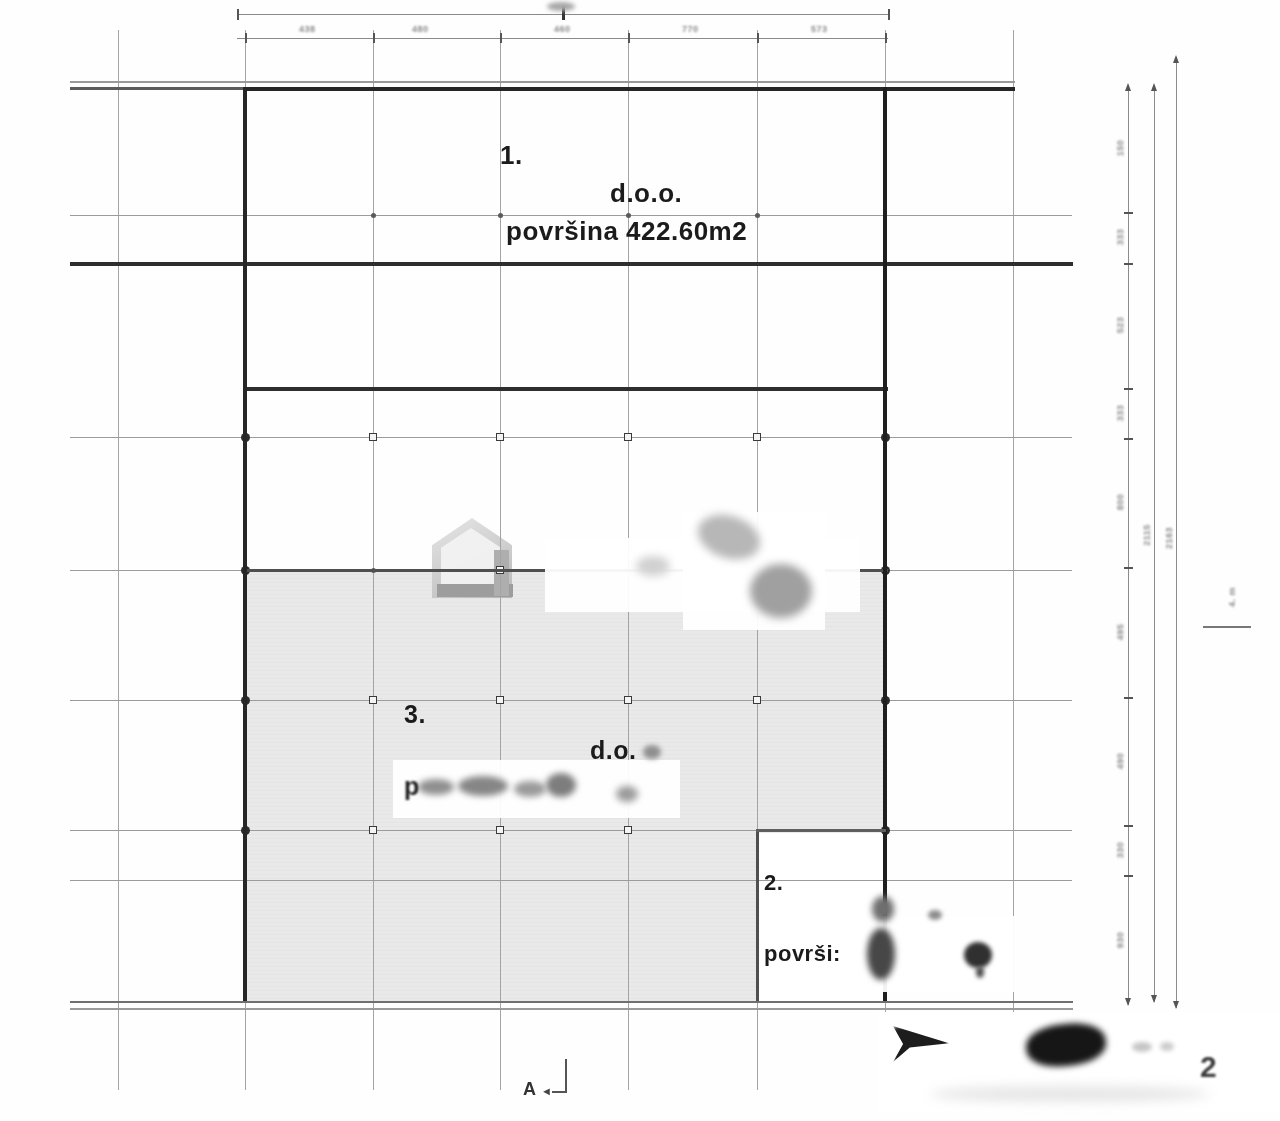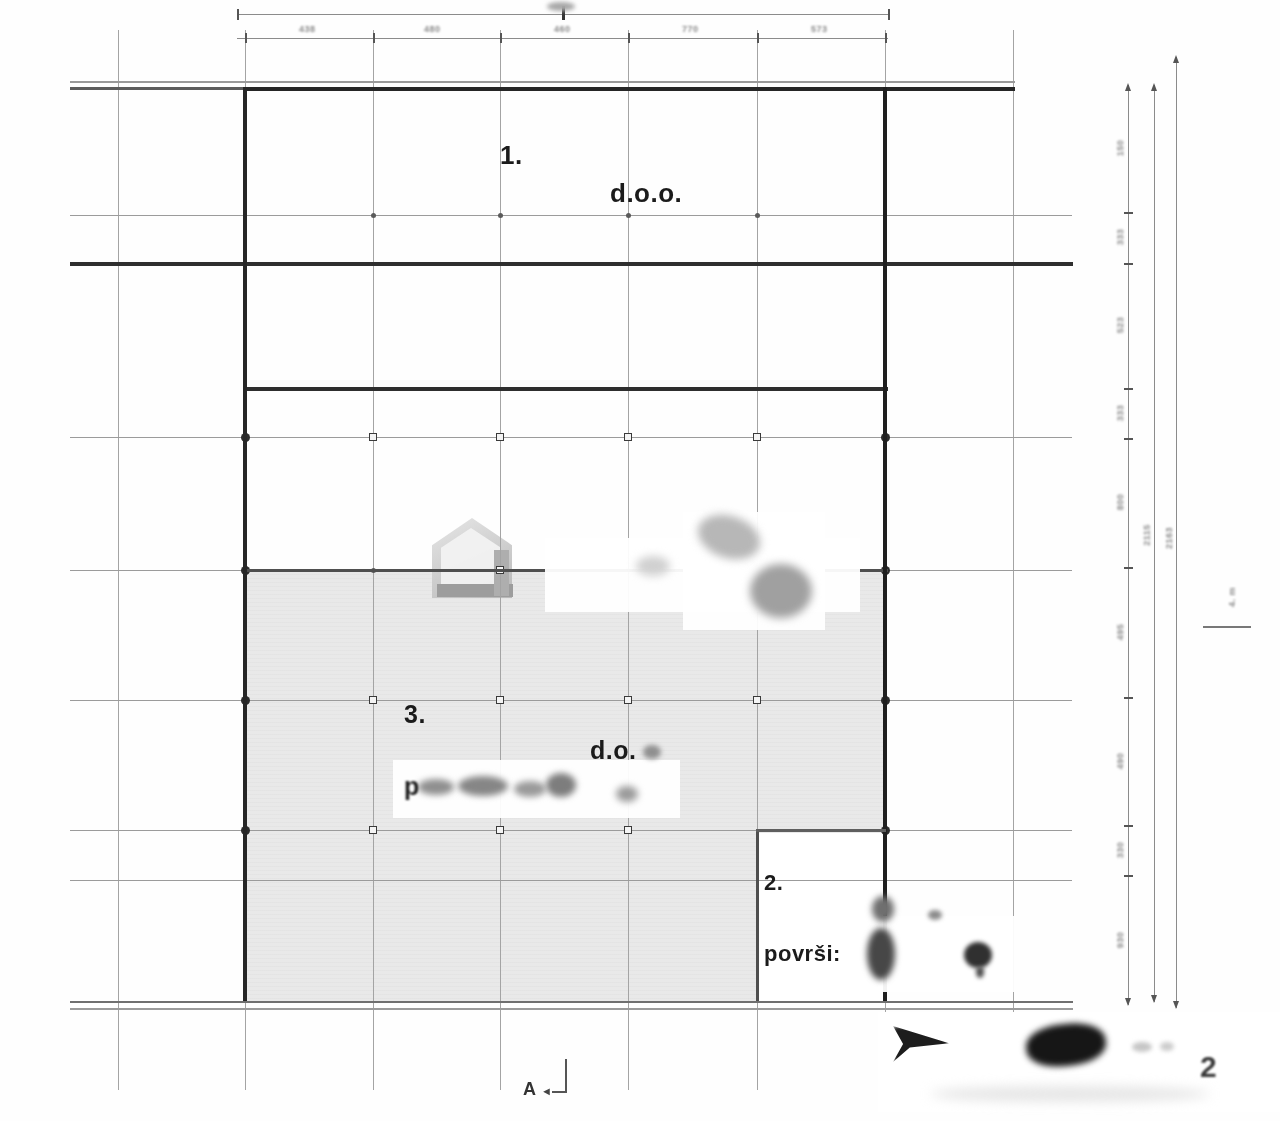--- a/index.html
+++ b/index.html
@@ -98,21 +98,21 @@
       <div class="tick" style="left: 237px; top: 9px; width: 1.5px; height: 11px;"></div>
       <div class="tick" style="left: 888px; top: 9px; width: 1.5px; height: 11px;"></div>
       <div class="tick" style="left: 562px; top: 6px; width: 2.5px; height: 14px; background: rgb(51, 51, 51);"></div>
       <div class="tick" style="left: 245px; top: 33px; width: 1.5px; height: 10px;"></div>
       <div class="tick" style="left: 373px; top: 33px; width: 1.5px; height: 10px;"></div>
       <div class="tick" style="left: 500px; top: 33px; width: 1.5px; height: 10px;"></div>
       <div class="tick" style="left: 628px; top: 33px; width: 1.5px; height: 10px;"></div>
       <div class="tick" style="left: 757px; top: 33px; width: 1.5px; height: 10px;"></div>
       <div class="tick" style="left: 885px; top: 33px; width: 1.5px; height: 10px;"></div>
       <div class="dimlabel" style="left: 299px; top: 24px;">438</div>
-      <div class="dimlabel" style="left: 424px; top: 24px;">480</div>
+      <div class="dimlabel" style="left: 412px; top: 24px;">480</div>
       <div class="dimlabel" style="left: 554px; top: 24px;">460</div>
       <div class="dimlabel" style="left: 682px; top: 24px;">770</div>
       <div class="dimlabel" style="left: 811px; top: 24px;">573</div>
       <div class="dimline" style="left: 1128px; top: 85px; width: 1px; height: 920px;"></div>
       <div class="arrowUp" style="left: 1125px; top: 83px;"></div>
       <div class="arrowDn" style="left: 1125px; top: 998px;"></div>
       <div class="tick" style="left: 1124px; top: 212px; width: 9px; height: 1.5px;"></div>
       <div class="tick" style="left: 1124px; top: 263px; width: 9px; height: 1.5px;"></div>
       <div class="tick" style="left: 1124px; top: 388px; width: 9px; height: 1.5px;"></div>
       <div class="tick" style="left: 1124px; top: 438px; width: 9px; height: 1.5px;"></div>
@@ -172,20 +172,21 @@
   <div class="blob" style="left:976px;top:966px;width:8px;height:12px;background:#4a4a4a;filter:blur(2px);"></div>
   <div class="abs" style="left:893px;top:1026px;width:56px;height:36px;background:#1d1d1d;filter:blur(2px);clip-path:polygon(0 0,100% 48%,30% 60%,0 100%,18% 50%);"></div>
   <div class="blob" style="left:1026px;top:1024px;width:80px;height:42px;background:#161616;filter:blur(3px);border-radius:45%;transform:rotate(-6deg);"></div>
   <div class="blob" style="left:1132px;top:1042px;width:20px;height:10px;background:#c6c6c6;filter:blur(2px);"></div>
   <div class="blob" style="left:1160px;top:1042px;width:14px;height:9px;background:#cccccc;filter:blur(2px);"></div>
   <div class="blob" style="left:930px;top:1086px;width:280px;height:16px;background:#e6e6e6;filter:blur(6px);"></div>
   <div class="blob" style="left:547px;top:2px;width:28px;height:9px;background:#a8a8a8;filter:blur(2px);"></div>
 
   <div class="label" style="left:500px;top:140px;font-size:26px;">1.</div>
   <div class="label" style="left:610px;top:178px;font-size:26px;">d.o.o.</div>
+  <div class="label" style="left:506px;top:216px;font-size:26px;">površina 422.60m2</div>
 
   <div class="label" style="left:404px;top:700px;font-size:25px;">3.</div>
   <div class="label" style="left:590px;top:736px;font-size:25px;">d.o.</div>
   <div class="label" style="left:404px;top:772px;font-size:25px;filter:blur(0.8px);">p</div>
 
   <div class="label" style="left:764px;top:870px;font-size:22px;">2.</div>
   <div class="label" style="left:764px;top:941px;font-size:22px;filter:blur(0.5px);">površi:</div>
 
   <div class="label" style="left:523px;top:1079px;font-size:18px;color:#333;">A</div>
   <div class="label" style="left:541px;top:1085px;font-size:11px;color:#444;">◄</div>

